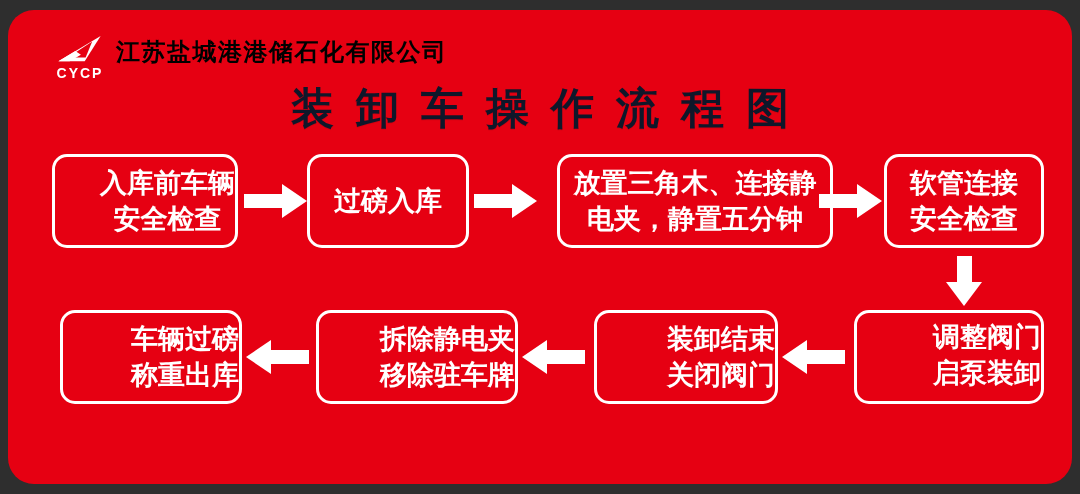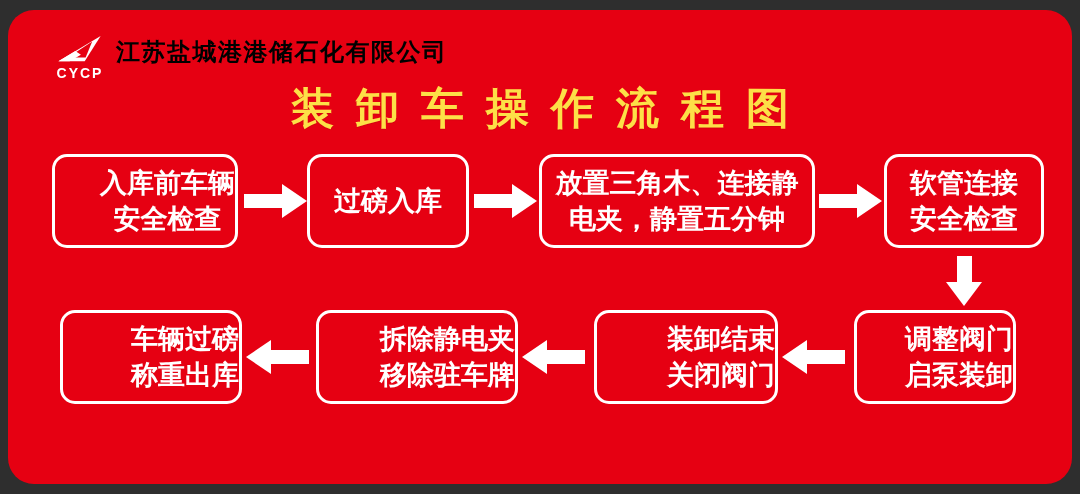--- a/index.html
+++ b/index.html
@@ -38,21 +38,21 @@
   }
   .company {
     color: #000000; font-size: 24px; font-weight: bold;
     letter-spacing: 1.5px; padding-bottom: 12px;
   }
   
   .title {
     position: absolute;
     top: 70px; left: 0; width: 100%;
     text-align: center;
-    color: #fde047;
+    color: #0f172a;
     font-size: 43px; font-weight: 900;
     letter-spacing: 22px; text-indent: 22px;
     text-shadow: 0 1px 0 rgba(0,0,0,0.08);
   }
   
   .fbox {
     position: absolute;
     height: 94px;
     border: 3px solid #fff;
     border-radius: 15px;
@@ -61,23 +61,23 @@
     align-items: center; justify-content: center;
     font-size: 27px; font-weight: bold;
     line-height: 1.35;
     text-align: center;
     white-space: nowrap;
   }
   .row1 { top: 144px; }
   .row2 { top: 300px; align-items: flex-end; }
   #b1 { left: 44px;  width: 186px; padding-left: 45px; }
   #b2 { left: 299px; width: 162px; }
-  #b3 { left: 531px; width: 276px; }
+  #b3 { left: 549px; width: 276px; }
   #b4 { left: 876px; width: 160px; }
-  #b5 { left: 846px; width: 162px; }
+  #b5 { left: 846px; width: 190px; font-family: Liberation Mono, monospace; }
   #b6 { left: 586px; width: 184px; padding-left: 26px; }
   #b7 { left: 308px; width: 202px; }
   #b8 { left: 52px;  width: 182px; }
   
   .arrow-right, .arrow-left {
     position: absolute;
     display: flex; align-items: center;
     height: 34px;
   }
   .arrow-right { top: 174px; }

